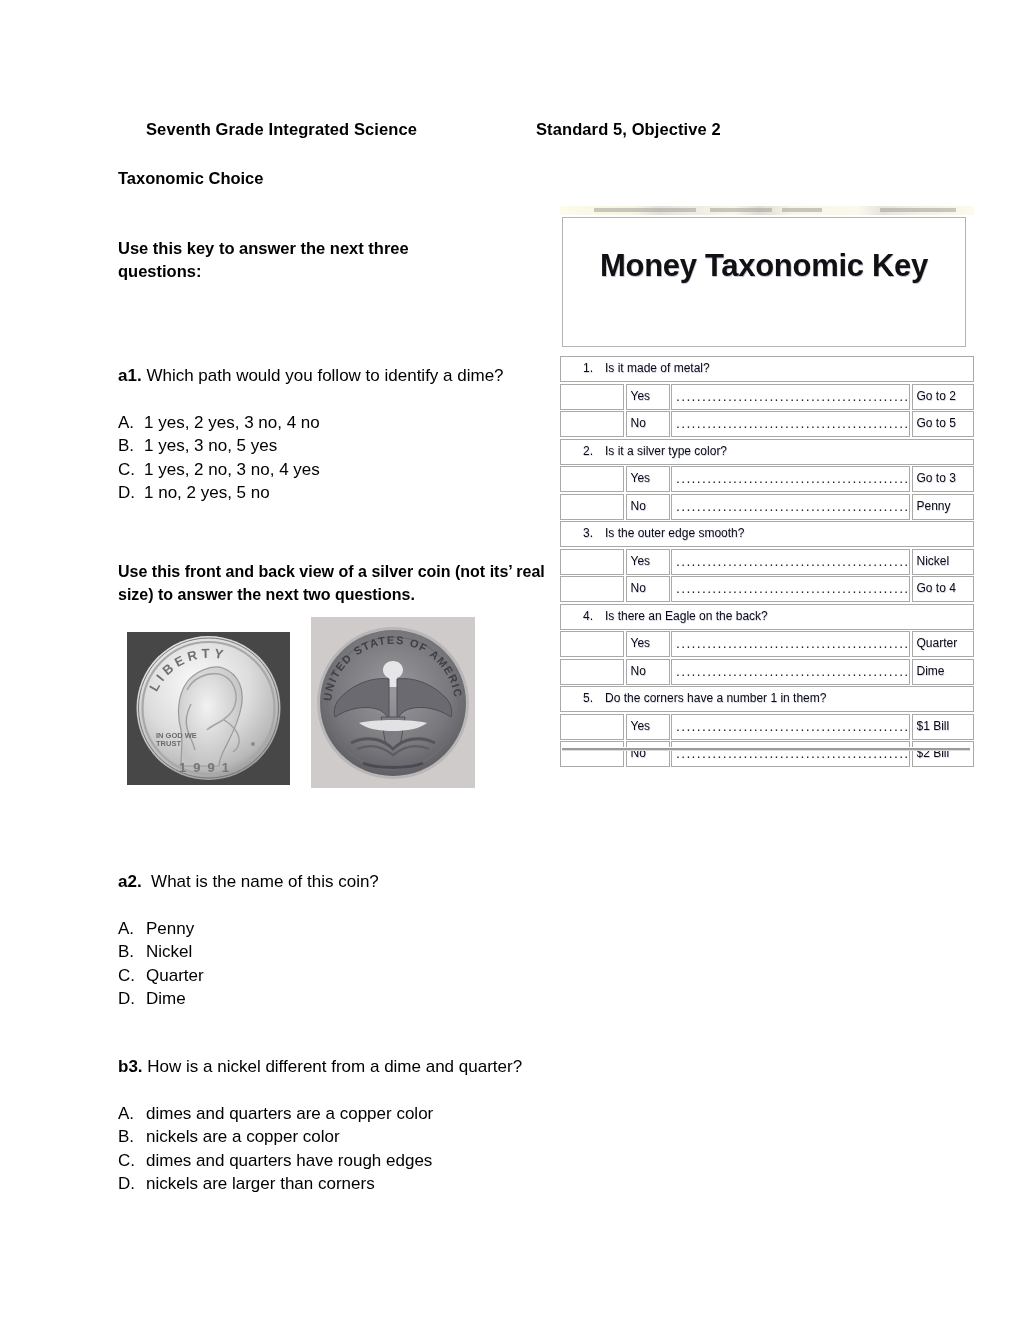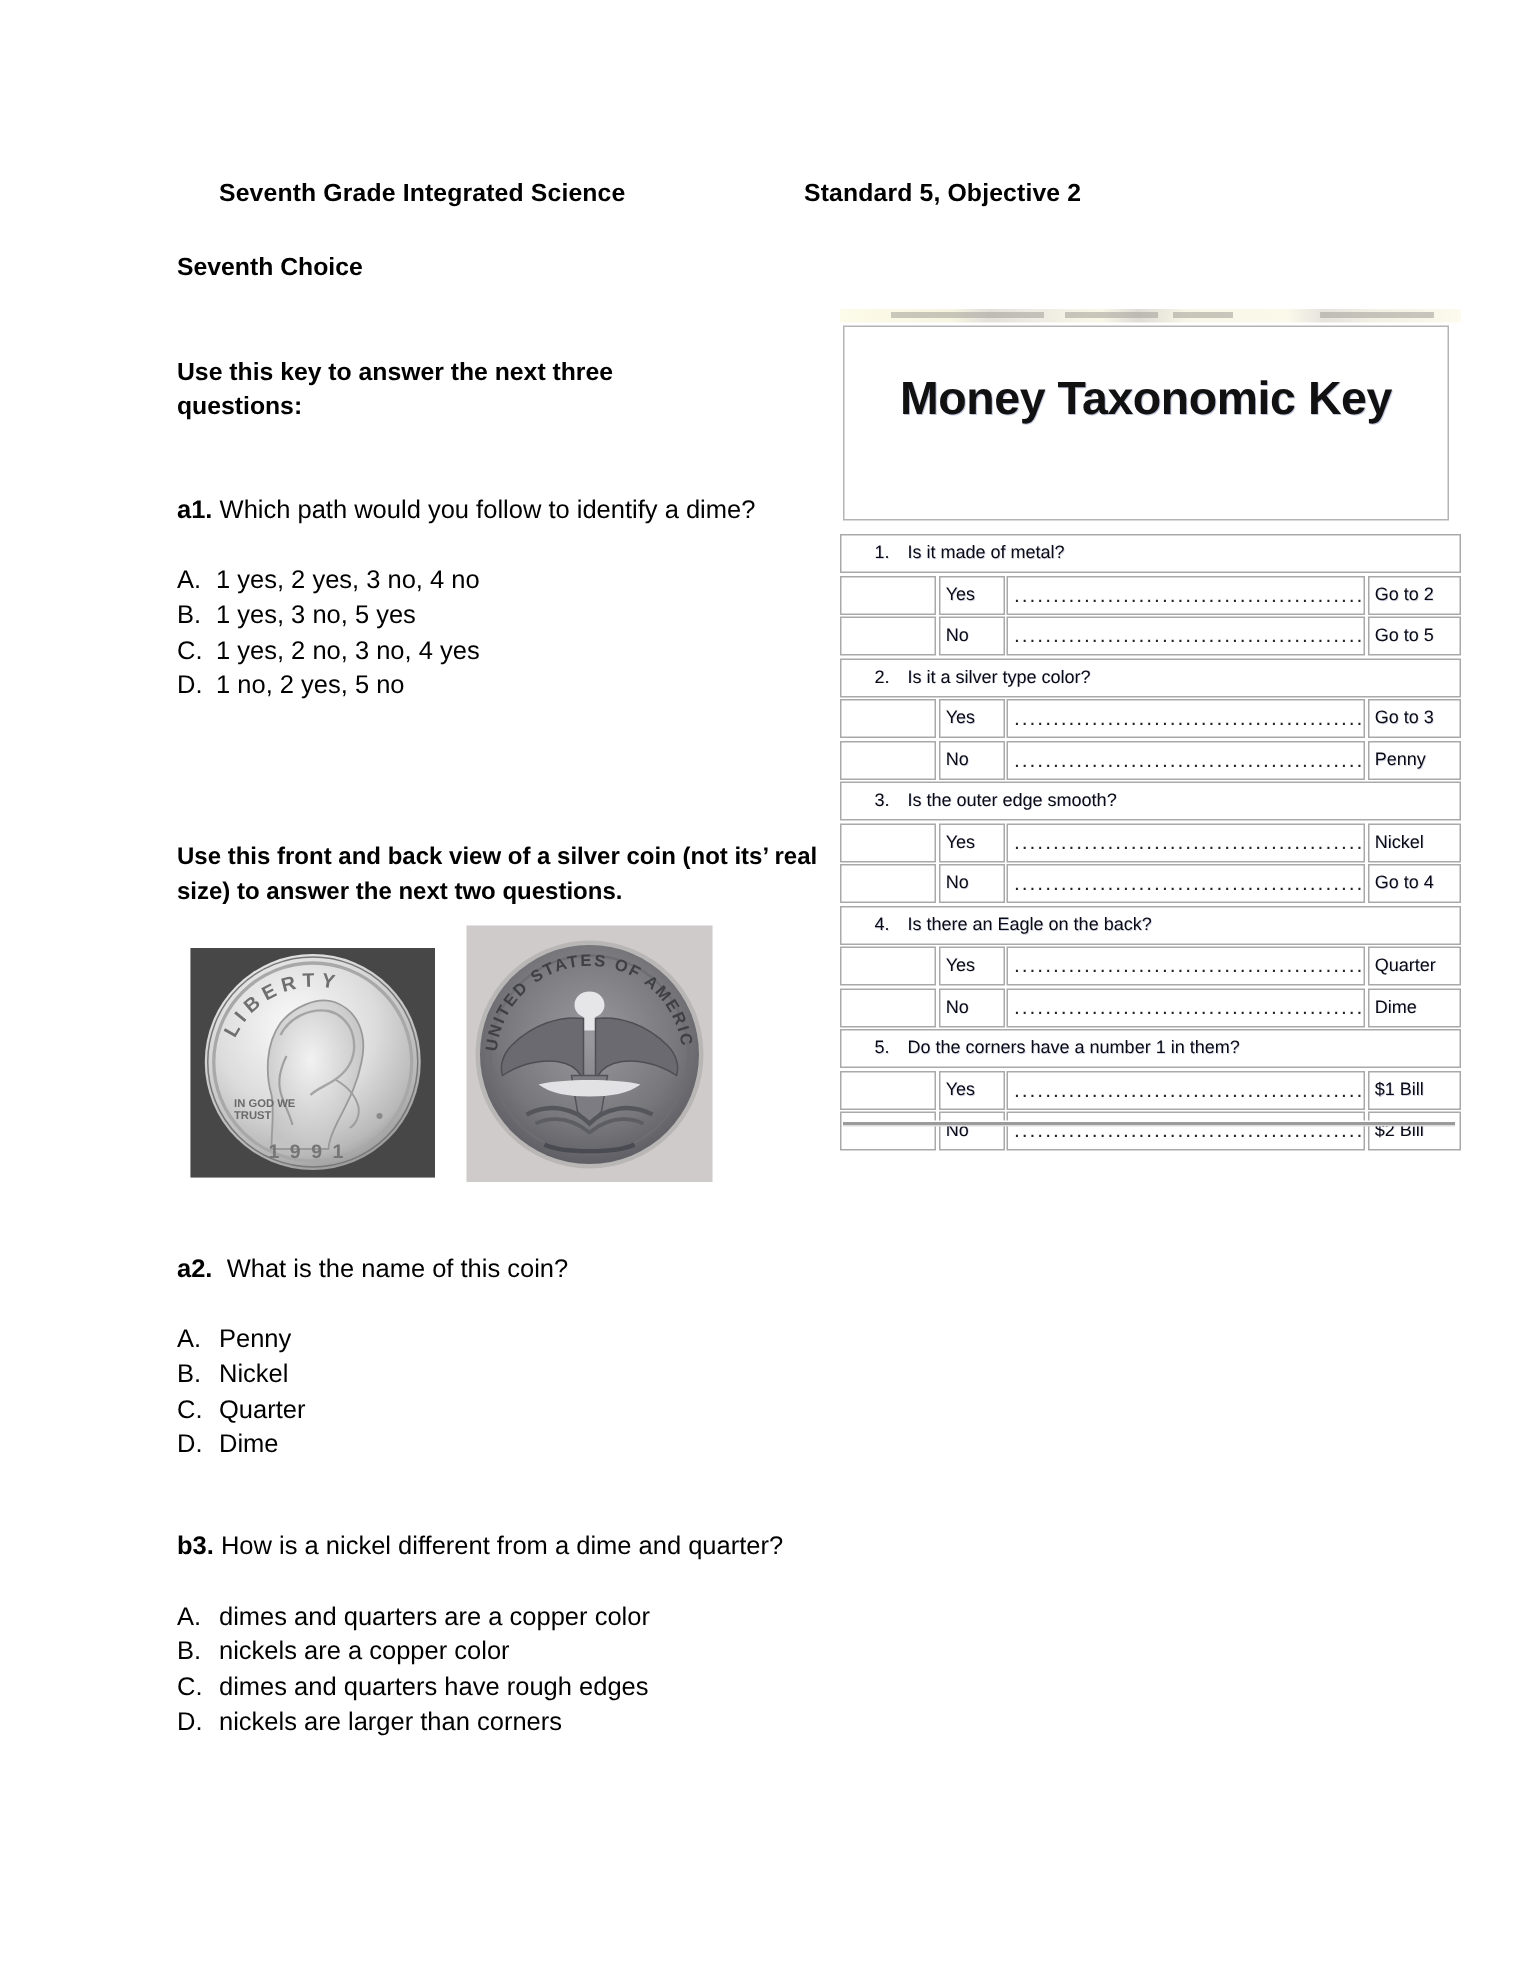--- a/index.html
+++ b/index.html
@@ -52,20 +52,21 @@
     font-size: 16.5px;
     font-weight: bold;
     line-height: 23px;
   }
 
   
   .q {
     position: absolute;
     font-size: 17px;
     line-height: 23.5px;
+    margin-top: 36px;
   }
   .q .stem { margin: 0; }
   .q .stem b { font-weight: bold; }
   .q .opts { margin: 0; padding: 0; list-style: none; }
   .q .opts li { white-space: nowrap; }
   .q .opts .ltr { display: inline-block; width: 26px; }
 
   #q-a1 { left: 118px; top: 328px; width: 430px; }
   #q-a1 .opts { margin-top: 23px; }
 
@@ -202,21 +203,21 @@
 </head>
 <body>
 
 <div class="page">
 
   <div class="hdr">
     <span class="hdr-title">Seventh Grade Integrated Science</span>
     <span class="hdr-std">Standard 5, Objective 2</span>
   </div>
 
-  <div class="mc">Seventh Choice</div>
+  <div class="mc">Taxonomic Choice</div>
 
   <div class="keyprompt">Use this key to answer the next three questions:</div>
 
   <div class="q" id="q-a1">
     <p class="stem">
       <b>a1.</b>
       <span>Which path would you follow to identify a dime?</span>
     </p>
     <ul class="opts">
       <li><span class="ltr">A.</span><span>1 yes, 2 yes, 3 no, 4 no</span></li>

